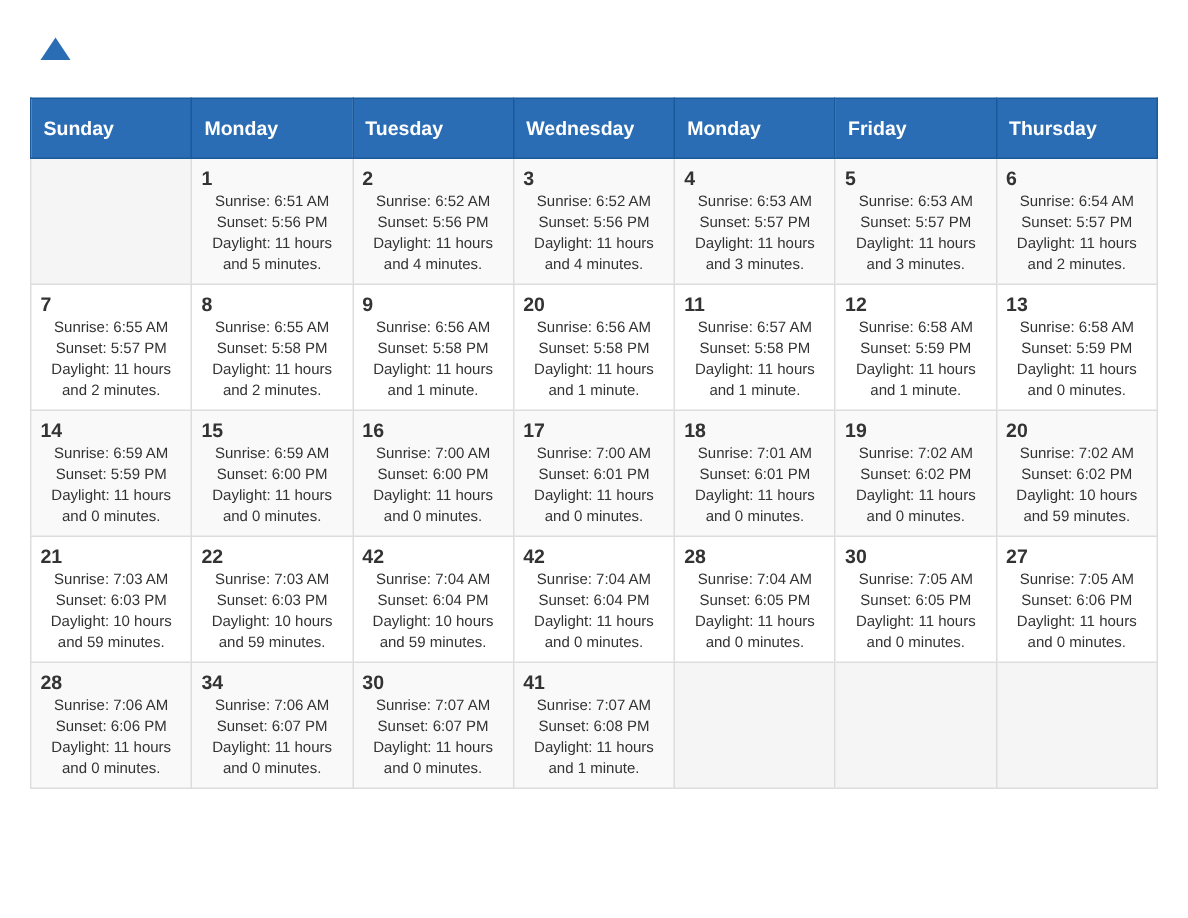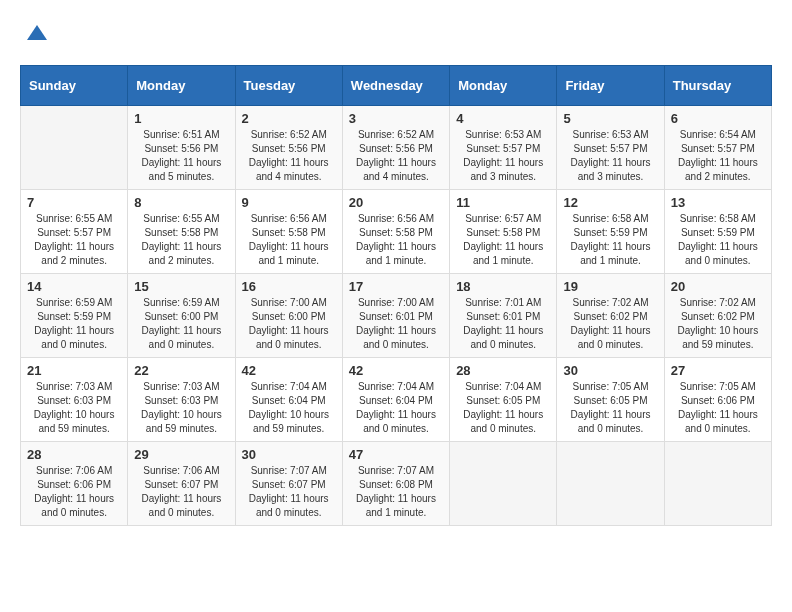--- a/index.html
+++ b/index.html
@@ -237,29 +237,29 @@
           <span class="day-num">27</span>
           <div class="day-info">Sunrise: 7:05 AM<br>Sunset: 6:06 PM<br>Daylight: 11 hours<br>and 0 minutes.</div>
         </td>
       </tr>
       <tr>
         <td>
           <span class="day-num">28</span>
           <div class="day-info">Sunrise: 7:06 AM<br>Sunset: 6:06 PM<br>Daylight: 11 hours<br>and 0 minutes.</div>
         </td>
         <td>
-          <span class="day-num">29</span>
+          <span class="day-num">34</span>
           <div class="day-info">Sunrise: 7:06 AM<br>Sunset: 6:07 PM<br>Daylight: 11 hours<br>and 0 minutes.</div>
         </td>
         <td>
           <span class="day-num">30</span>
           <div class="day-info">Sunrise: 7:07 AM<br>Sunset: 6:07 PM<br>Daylight: 11 hours<br>and 0 minutes.</div>
         </td>
         <td>
-          <span class="day-num">47</span>
+          <span class="day-num">41</span>
           <div class="day-info">Sunrise: 7:07 AM<br>Sunset: 6:08 PM<br>Daylight: 11 hours<br>and 1 minute.</div>
         </td>
         <td class="empty-cell"></td>
         <td class="empty-cell"></td>
         <td class="empty-cell"></td>
       </tr>
     </tbody>
 </table>
 
 </body></html>

